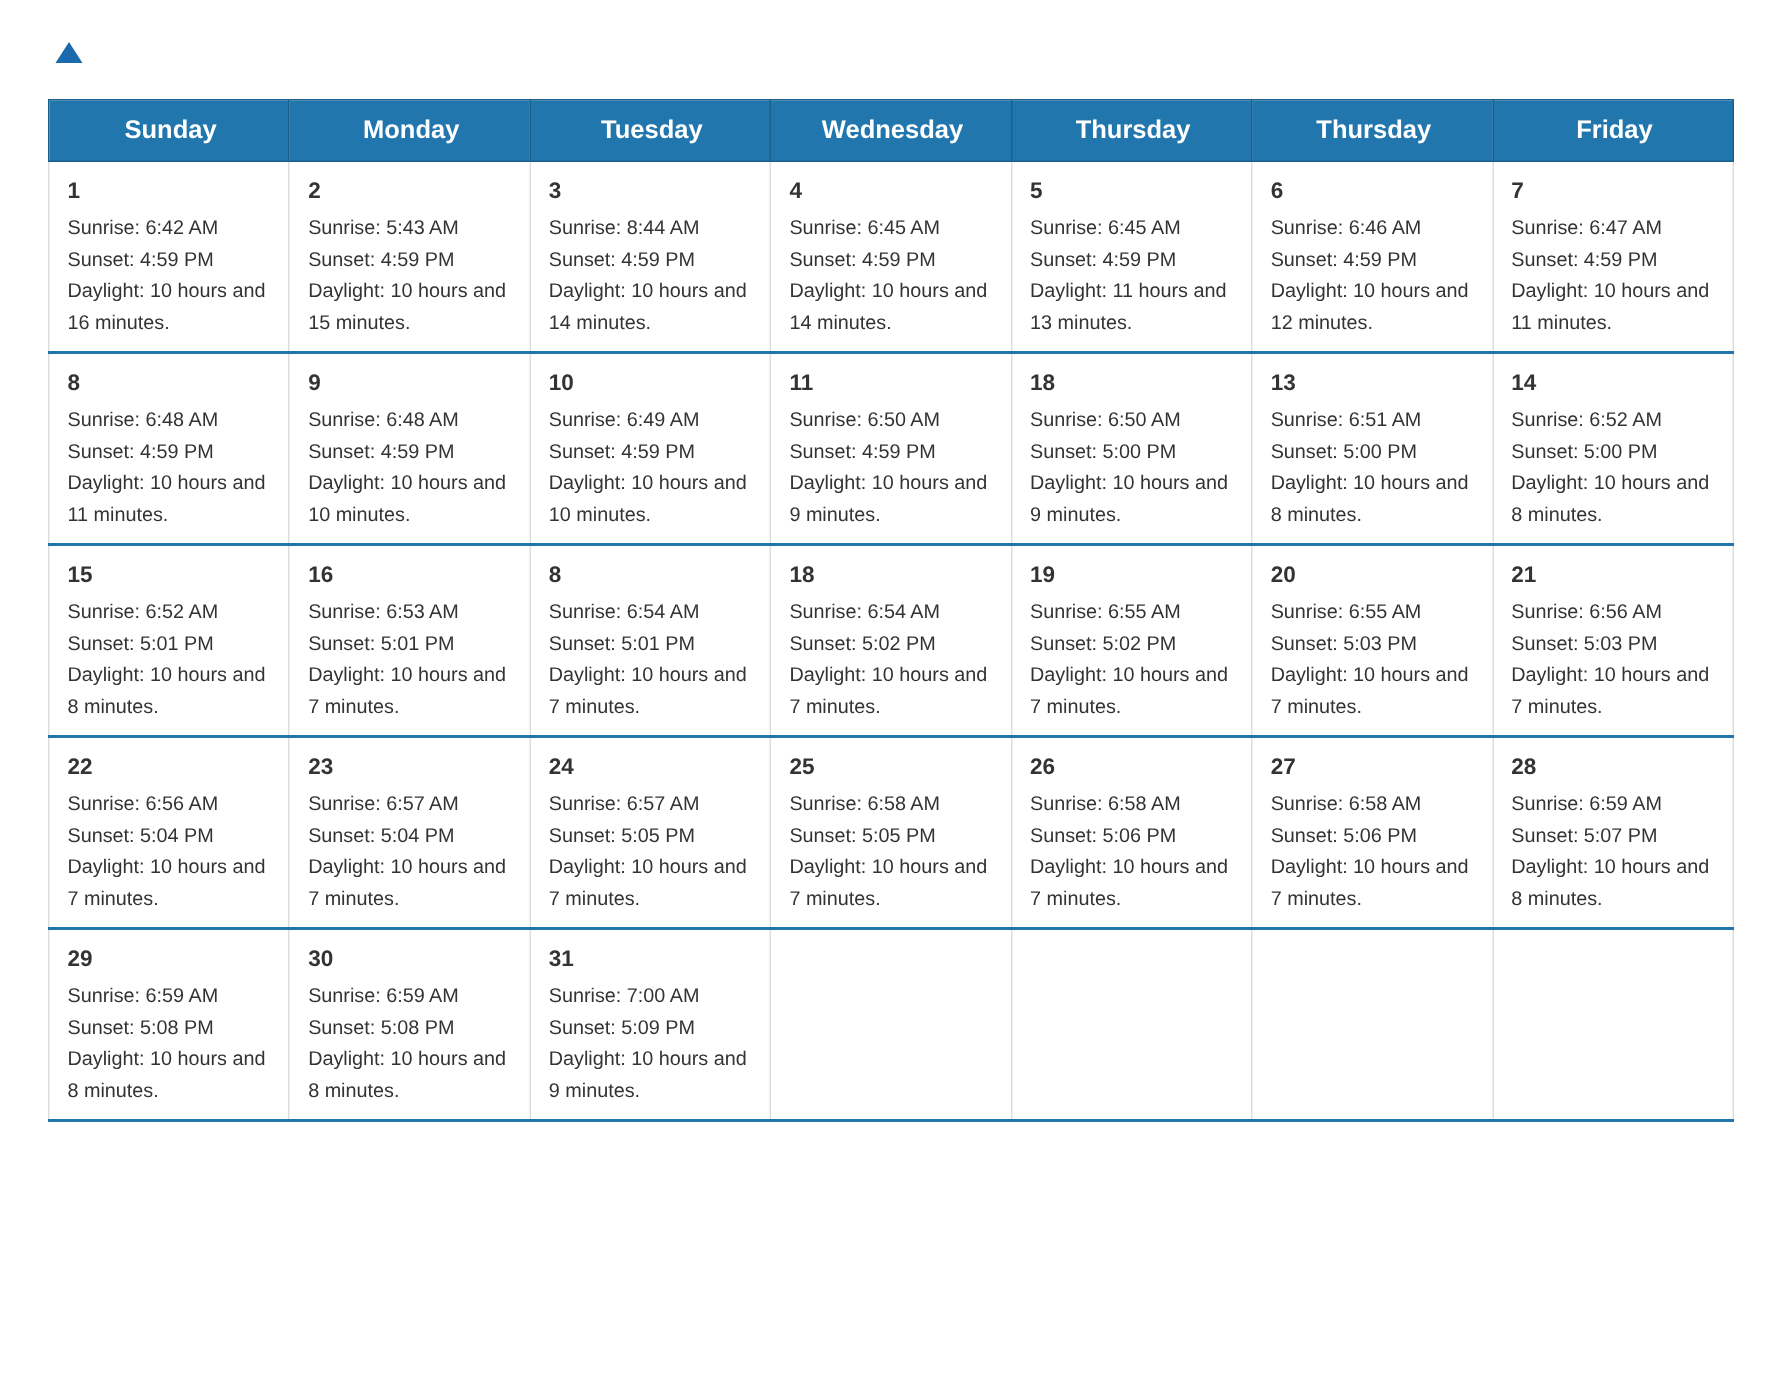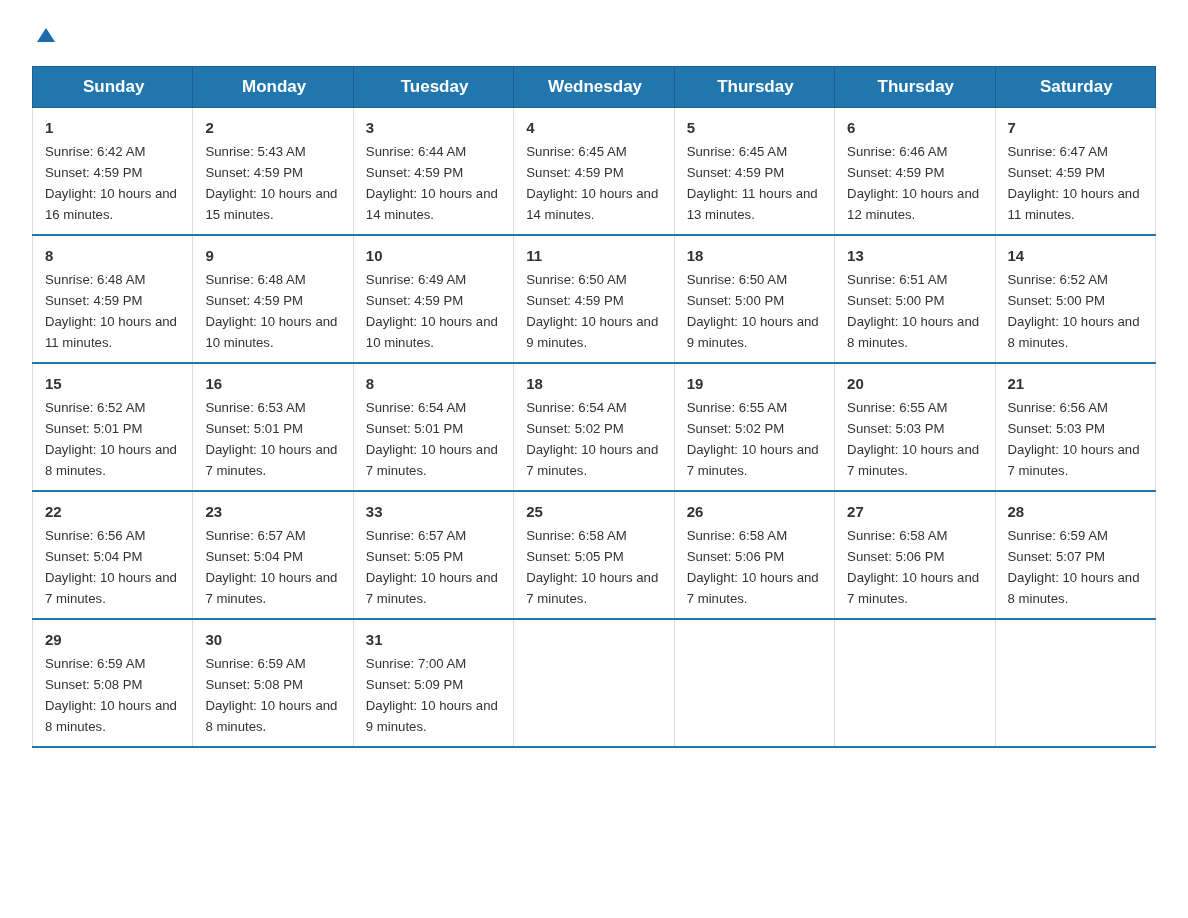--- a/index.html
+++ b/index.html
@@ -126,28 +126,28 @@
 
 <table>
   <thead>
     <tr>
     <th>Sunday</th>
         <th>Monday</th>
         <th>Tuesday</th>
         <th>Wednesday</th>
         <th>Thursday</th>
         <th>Thursday</th>
-        <th>Saturday</th>
+        <th>Friday</th>
       </tr>
   </thead>
   <tbody id="calendar-body">
   <tr>
         <td><span class="day-number">1</span><span class="day-info">Sunrise: 6:42 AM</span><br><span class="day-info">Sunset: 4:59 PM</span><br><span class="day-info">Daylight: 10 hours and 16 minutes.</span></td>
         <td><span class="day-number">2</span><span class="day-info">Sunrise: 5:43 AM</span><br><span class="day-info">Sunset: 4:59 PM</span><br><span class="day-info">Daylight: 10 hours and 15 minutes.</span></td>
-        <td><span class="day-number">3</span><span class="day-info">Sunrise: 6:44 AM</span><br><span class="day-info">Sunset: 4:59 PM</span><br><span class="day-info">Daylight: 10 hours and 14 minutes.</span></td>
+        <td><span class="day-number">3</span><span class="day-info">Sunrise: 8:44 AM</span><br><span class="day-info">Sunset: 4:59 PM</span><br><span class="day-info">Daylight: 10 hours and 14 minutes.</span></td>
         <td><span class="day-number">4</span><span class="day-info">Sunrise: 6:45 AM</span><br><span class="day-info">Sunset: 4:59 PM</span><br><span class="day-info">Daylight: 10 hours and 14 minutes.</span></td>
         <td><span class="day-number">5</span><span class="day-info">Sunrise: 6:45 AM</span><br><span class="day-info">Sunset: 4:59 PM</span><br><span class="day-info">Daylight: 11 hours and 13 minutes.</span></td>
         <td><span class="day-number">6</span><span class="day-info">Sunrise: 6:46 AM</span><br><span class="day-info">Sunset: 4:59 PM</span><br><span class="day-info">Daylight: 10 hours and 12 minutes.</span></td>
         <td><span class="day-number">7</span><span class="day-info">Sunrise: 6:47 AM</span><br><span class="day-info">Sunset: 4:59 PM</span><br><span class="day-info">Daylight: 10 hours and 11 minutes.</span></td>
       </tr>
       <tr>
         <td><span class="day-number">8</span><span class="day-info">Sunrise: 6:48 AM</span><br><span class="day-info">Sunset: 4:59 PM</span><br><span class="day-info">Daylight: 10 hours and 11 minutes.</span></td>
         <td><span class="day-number">9</span><span class="day-info">Sunrise: 6:48 AM</span><br><span class="day-info">Sunset: 4:59 PM</span><br><span class="day-info">Daylight: 10 hours and 10 minutes.</span></td>
         <td><span class="day-number">10</span><span class="day-info">Sunrise: 6:49 AM</span><br><span class="day-info">Sunset: 4:59 PM</span><br><span class="day-info">Daylight: 10 hours and 10 minutes.</span></td>
         <td><span class="day-number">11</span><span class="day-info">Sunrise: 6:50 AM</span><br><span class="day-info">Sunset: 4:59 PM</span><br><span class="day-info">Daylight: 10 hours and 9 minutes.</span></td>
@@ -160,21 +160,21 @@
         <td><span class="day-number">16</span><span class="day-info">Sunrise: 6:53 AM</span><br><span class="day-info">Sunset: 5:01 PM</span><br><span class="day-info">Daylight: 10 hours and 7 minutes.</span></td>
         <td><span class="day-number">8</span><span class="day-info">Sunrise: 6:54 AM</span><br><span class="day-info">Sunset: 5:01 PM</span><br><span class="day-info">Daylight: 10 hours and 7 minutes.</span></td>
         <td><span class="day-number">18</span><span class="day-info">Sunrise: 6:54 AM</span><br><span class="day-info">Sunset: 5:02 PM</span><br><span class="day-info">Daylight: 10 hours and 7 minutes.</span></td>
         <td><span class="day-number">19</span><span class="day-info">Sunrise: 6:55 AM</span><br><span class="day-info">Sunset: 5:02 PM</span><br><span class="day-info">Daylight: 10 hours and 7 minutes.</span></td>
         <td><span class="day-number">20</span><span class="day-info">Sunrise: 6:55 AM</span><br><span class="day-info">Sunset: 5:03 PM</span><br><span class="day-info">Daylight: 10 hours and 7 minutes.</span></td>
         <td><span class="day-number">21</span><span class="day-info">Sunrise: 6:56 AM</span><br><span class="day-info">Sunset: 5:03 PM</span><br><span class="day-info">Daylight: 10 hours and 7 minutes.</span></td>
       </tr>
       <tr>
         <td><span class="day-number">22</span><span class="day-info">Sunrise: 6:56 AM</span><br><span class="day-info">Sunset: 5:04 PM</span><br><span class="day-info">Daylight: 10 hours and 7 minutes.</span></td>
         <td><span class="day-number">23</span><span class="day-info">Sunrise: 6:57 AM</span><br><span class="day-info">Sunset: 5:04 PM</span><br><span class="day-info">Daylight: 10 hours and 7 minutes.</span></td>
-        <td><span class="day-number">33</span><span class="day-info">Sunrise: 6:57 AM</span><br><span class="day-info">Sunset: 5:05 PM</span><br><span class="day-info">Daylight: 10 hours and 7 minutes.</span></td>
+        <td><span class="day-number">24</span><span class="day-info">Sunrise: 6:57 AM</span><br><span class="day-info">Sunset: 5:05 PM</span><br><span class="day-info">Daylight: 10 hours and 7 minutes.</span></td>
         <td><span class="day-number">25</span><span class="day-info">Sunrise: 6:58 AM</span><br><span class="day-info">Sunset: 5:05 PM</span><br><span class="day-info">Daylight: 10 hours and 7 minutes.</span></td>
         <td><span class="day-number">26</span><span class="day-info">Sunrise: 6:58 AM</span><br><span class="day-info">Sunset: 5:06 PM</span><br><span class="day-info">Daylight: 10 hours and 7 minutes.</span></td>
         <td><span class="day-number">27</span><span class="day-info">Sunrise: 6:58 AM</span><br><span class="day-info">Sunset: 5:06 PM</span><br><span class="day-info">Daylight: 10 hours and 7 minutes.</span></td>
         <td><span class="day-number">28</span><span class="day-info">Sunrise: 6:59 AM</span><br><span class="day-info">Sunset: 5:07 PM</span><br><span class="day-info">Daylight: 10 hours and 8 minutes.</span></td>
       </tr>
       <tr>
         <td><span class="day-number">29</span><span class="day-info">Sunrise: 6:59 AM</span><br><span class="day-info">Sunset: 5:08 PM</span><br><span class="day-info">Daylight: 10 hours and 8 minutes.</span></td>
         <td><span class="day-number">30</span><span class="day-info">Sunrise: 6:59 AM</span><br><span class="day-info">Sunset: 5:08 PM</span><br><span class="day-info">Daylight: 10 hours and 8 minutes.</span></td>
         <td><span class="day-number">31</span><span class="day-info">Sunrise: 7:00 AM</span><br><span class="day-info">Sunset: 5:09 PM</span><br><span class="day-info">Daylight: 10 hours and 9 minutes.</span></td>
         <td class="empty-cell"></td>

